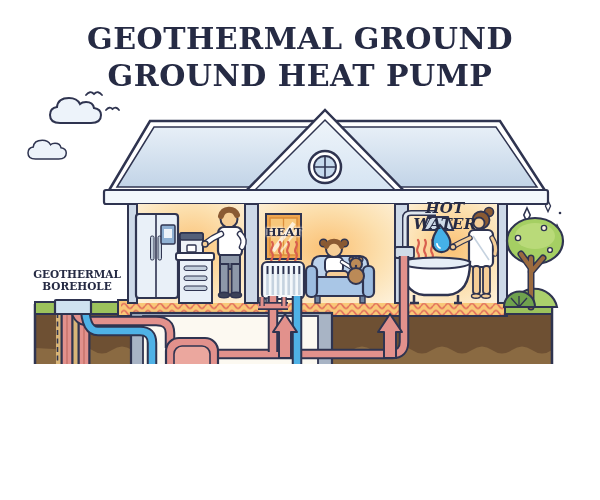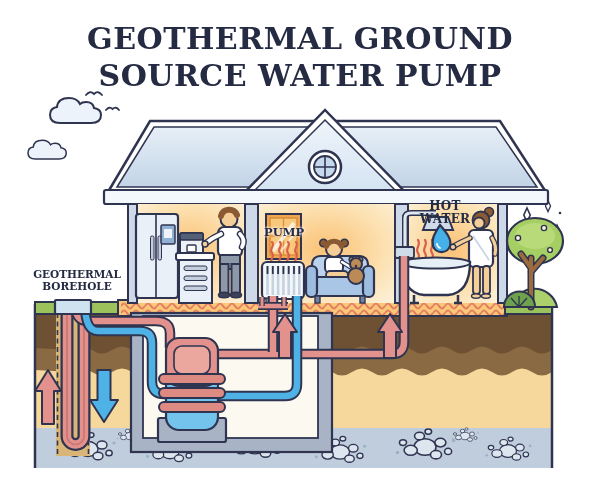--- a/index.html
+++ b/index.html
@@ -1,25 +1,25 @@
 <!DOCTYPE html>
 <html><head>
 <meta charset="utf-8">
 <style>
   html,body{margin:0;padding:0;background:#ffffff;}
-  .stage{position:relative;width:600px;height:468px;background:#ffffff;overflow:hidden;
+  .stage{position:relative;width:600px;height:364px;background:#ffffff;overflow:hidden;
          font-family:"DejaVu Serif","Liberation Serif",serif;}
   .stage svg{position:absolute;left:0;top:0;}
   .lbl{position:absolute;color:#262b44;font-weight:bold;text-align:center;line-height:1.08;}
   .title{left:0;right:0;top:20px;font-size:30px;letter-spacing:.5px;line-height:37px;}
   .lbl-borehole{left:25px;top:269px;width:104px;font-size:10.5px;line-height:11.5px;}
   .lbl-heatpump{left:153px;top:315px;width:96px;font-size:10.5px;line-height:12px;}
   .lbl-heat{left:264px;top:226px;width:40px;font-size:11.5px;
             text-shadow:0 0 3px #fff,0 0 3px #fff;}
-  .lbl-hotwater{left:402px;top:200px;width:86px;font-size:12px;letter-spacing:.2px;}
+  .lbl-hotwater{left:402px;top:200px;width:86px;font-size:15px;letter-spacing:.2px;font-style:italic;}
 </style>
 </head>
 <body>
 
 <div class="stage">
 
 <svg width="600" height="500" viewBox="0 0 600 500">
   <defs>
     <radialGradient id="glow" cx="50%" cy="45%" r="75%">
       <stop offset="0%" stop-color="#fbc175"></stop>
@@ -308,19 +308,19 @@
   <g stroke="#2f3450" stroke-width="2" stroke-linejoin="round">
     <polygon points="48,370 61,391 54,391 54,424 42,424 42,391 35,391" fill="#e2918c"></polygon>
     <polygon points="104,422 90,400 97.5,400 97.5,370 110.5,370 110.5,400 118,400" fill="#4fb2e6"></polygon>
     <polygon points="285,314 297,332 291,332 291,358 279,358 279,332 273,332" fill="#e2918c"></polygon>
     <polygon points="390,314 402,332 396,332 396,358 384,358 384,332 378,332" fill="#e2918c"></polygon>
   </g>
 </svg>
 
 <div class="lbl title">
   <div>GEOTHERMAL GROUND</div>
-  <div>SOURCE WATER PUMP</div>
+  <div>GROUND HEAT PUMP</div>
 </div>
 <div class="lbl lbl-borehole">GEOTHERMAL BOREHOLE</div>
-<div class="lbl lbl-heat">PUMP</div>
+<div class="lbl lbl-heat">HEAT</div>
 <div class="lbl lbl-hotwater">HOT WATER</div>
 
 </div>
 
 </body></html>

